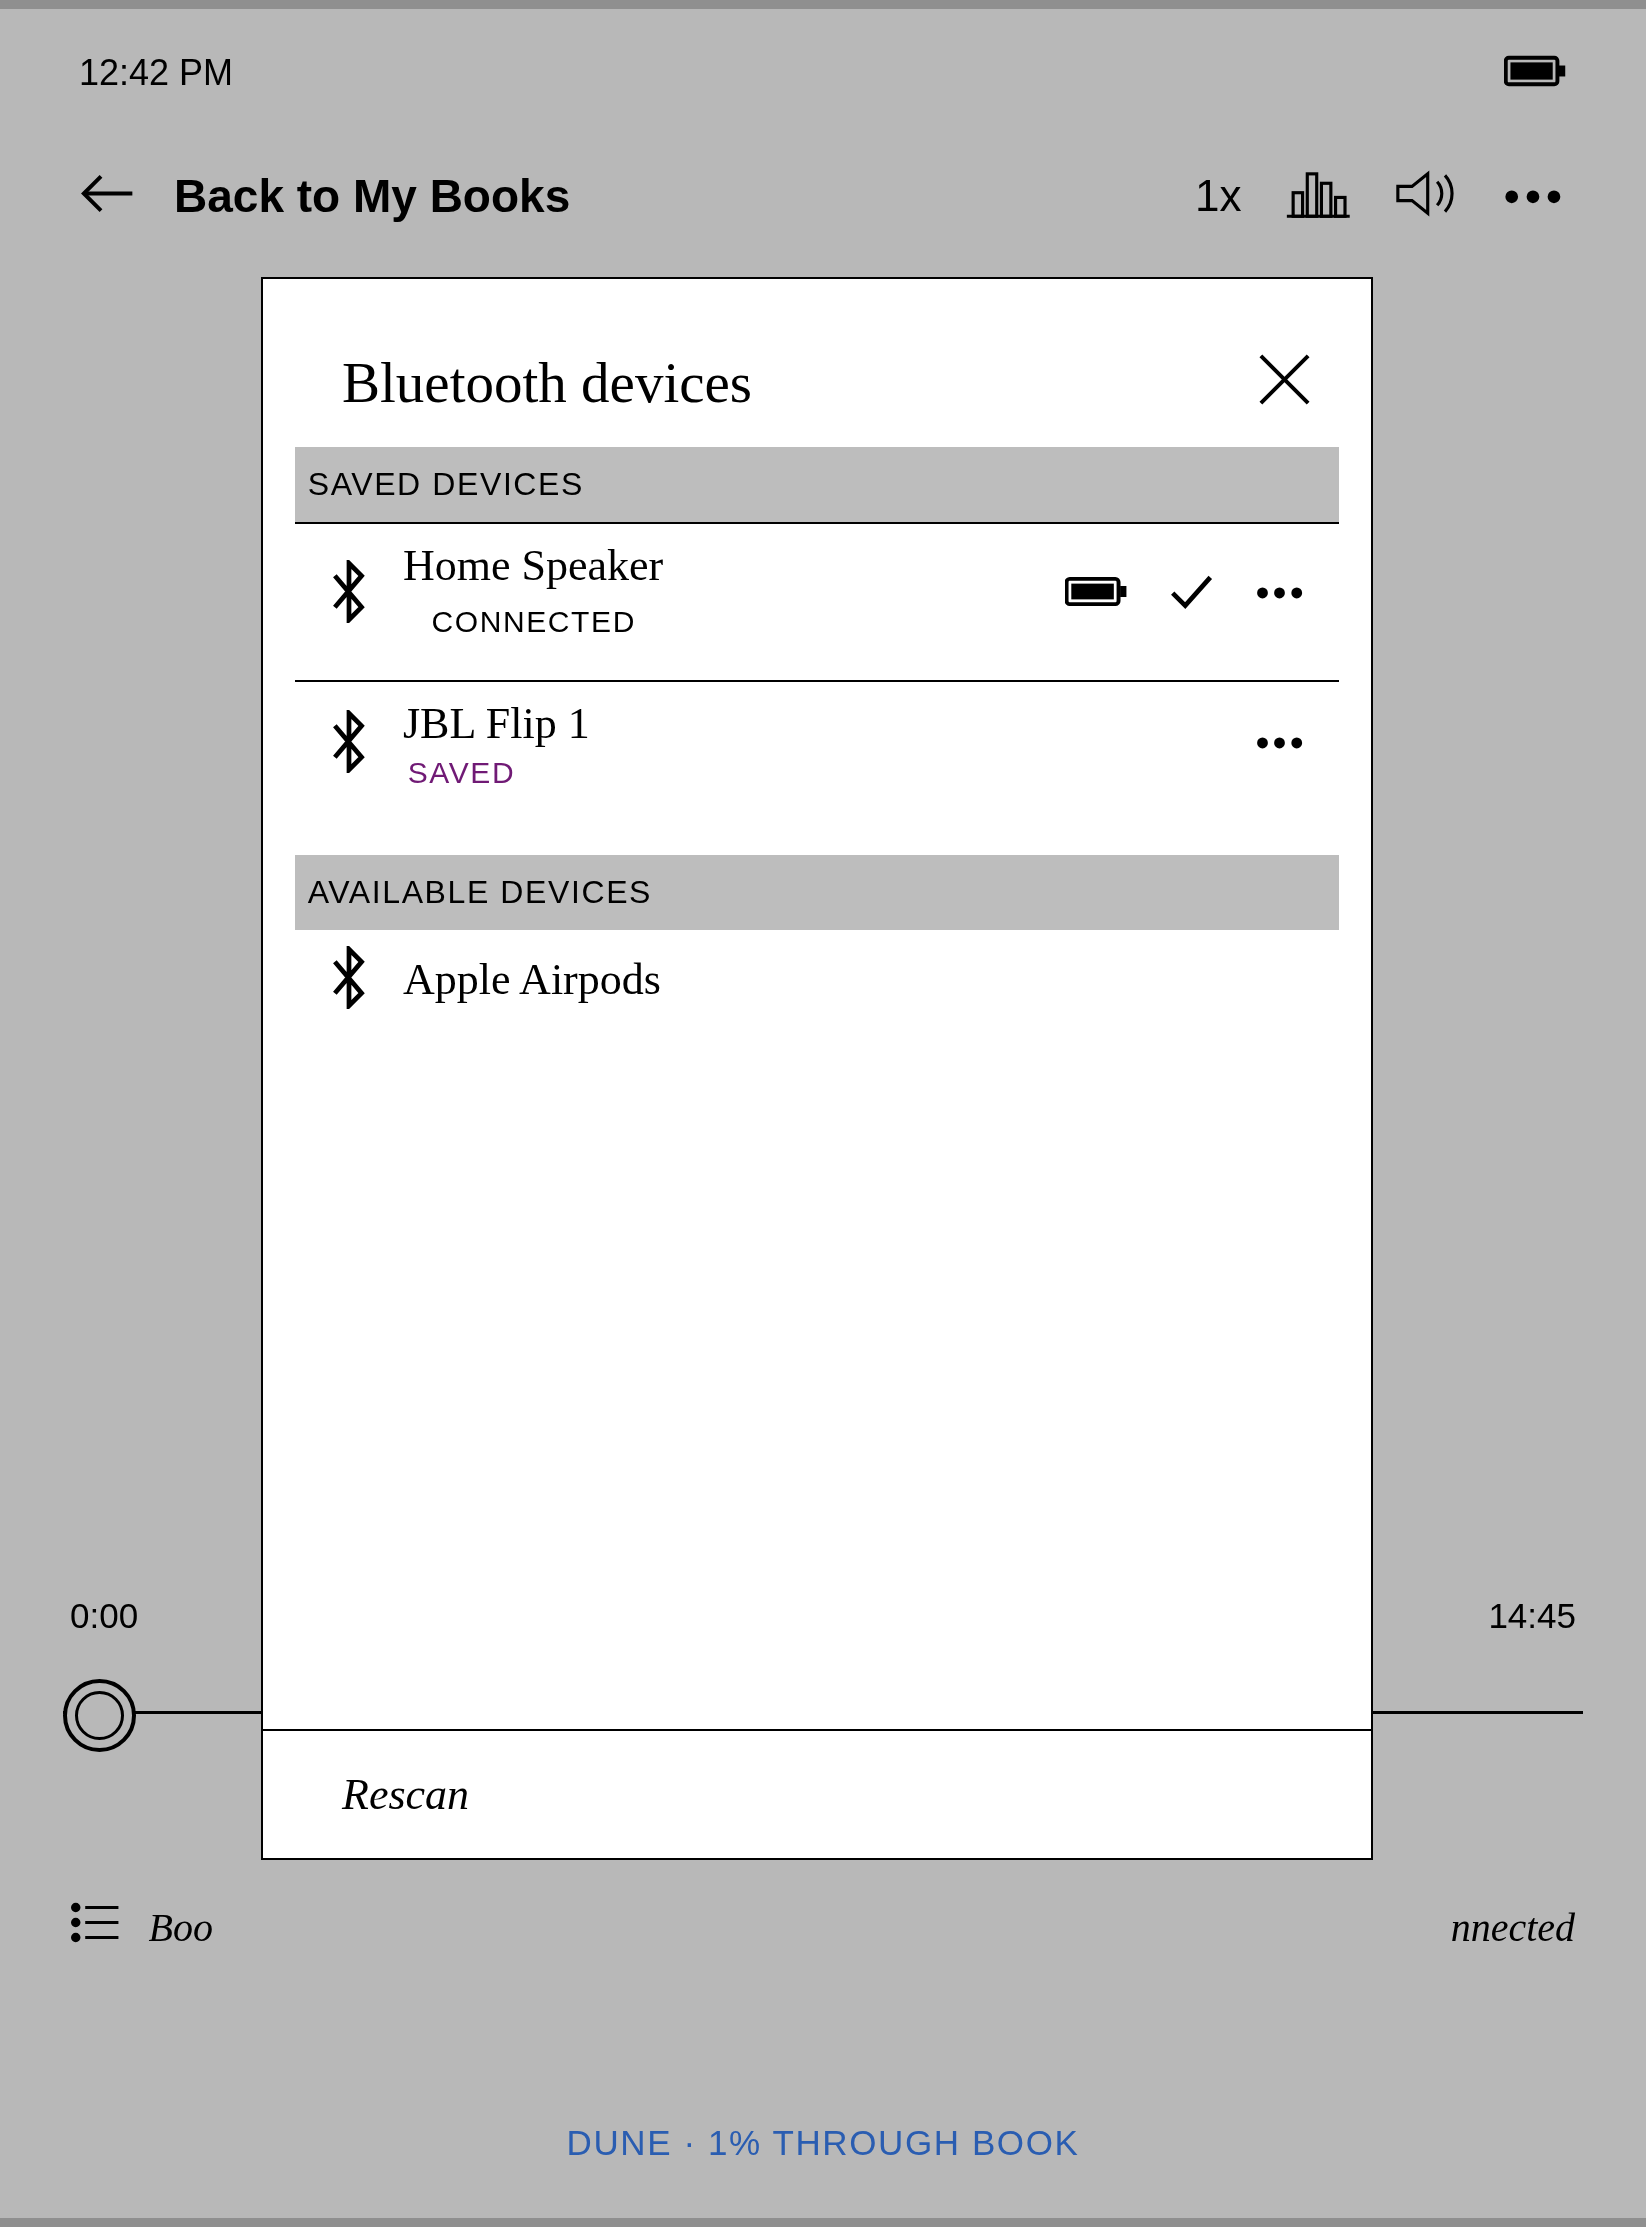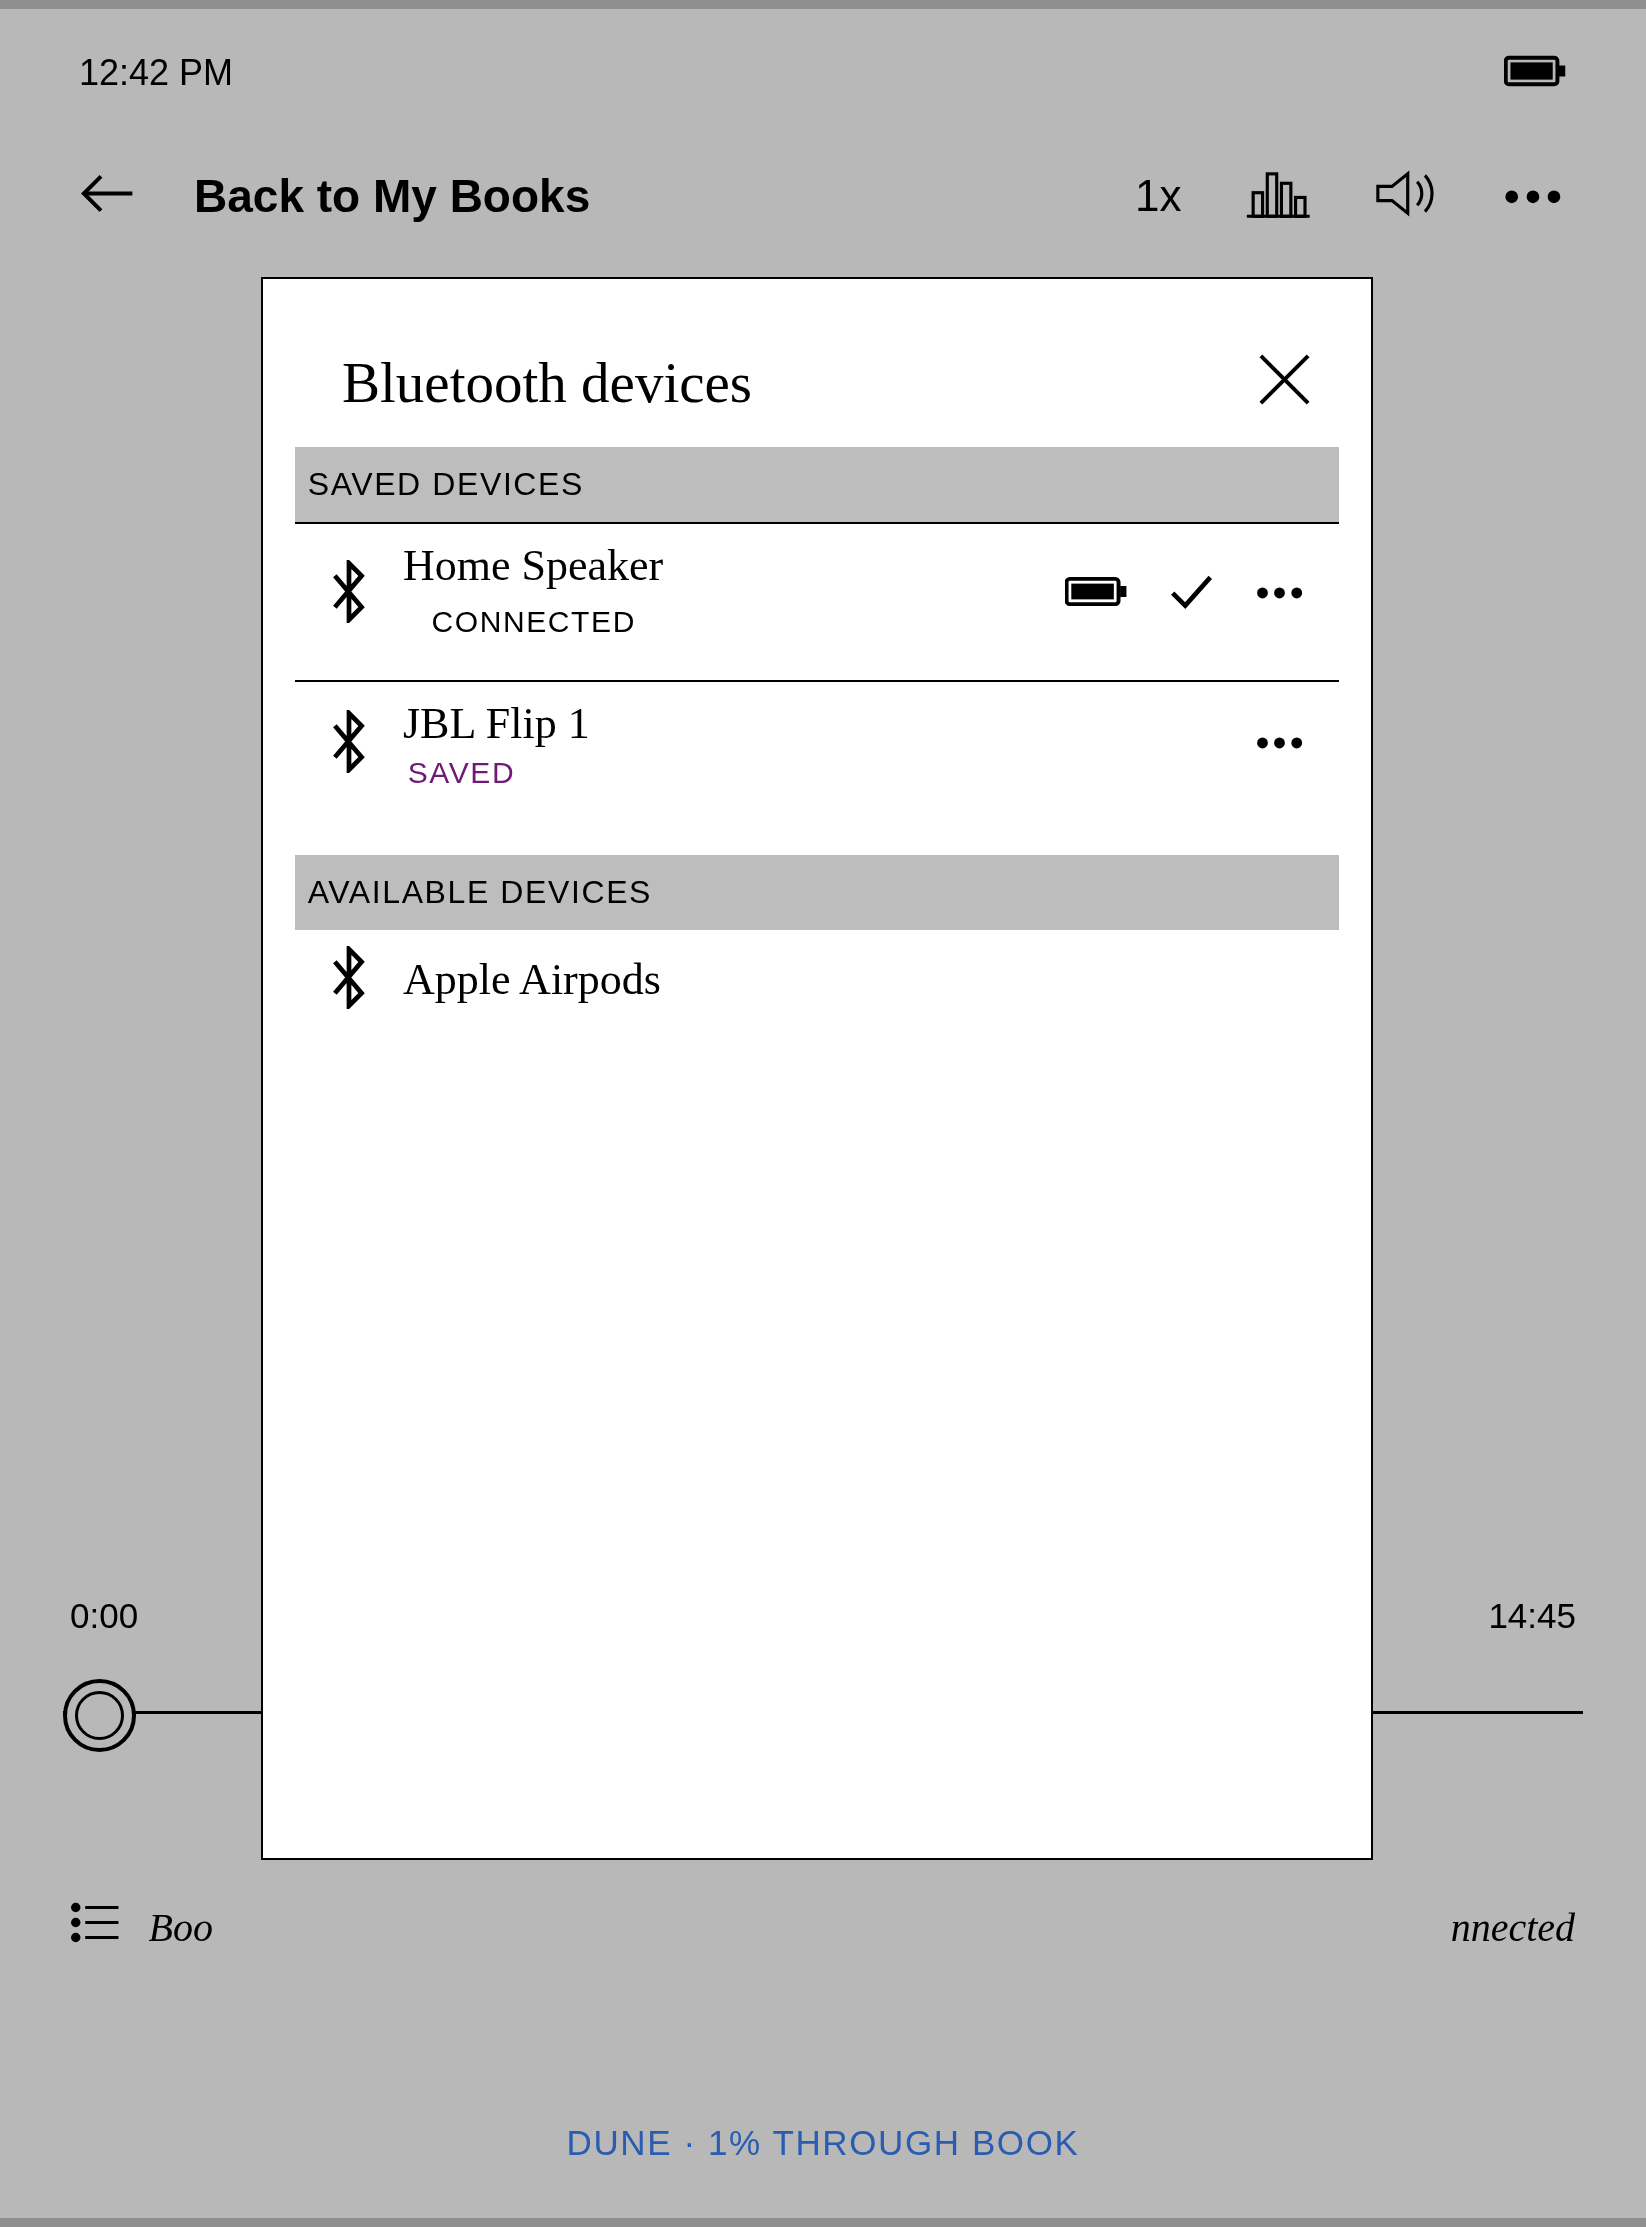--- a/index.html
+++ b/index.html
@@ -35,21 +35,21 @@
   }
   .status-battery { margin-left: auto; }
   .status-battery svg { width: 63px; height: 36px; }
 
   
   .nav-row {
     position: absolute; top: 139px; left: 0; right: 0;
     height: 95px;
     display: flex; align-items: center;
     padding: 0 79px 0 79px;
-    gap: 60px;
+    gap: 40px;
   }
   .nav-back-arrow svg { width: 55px; height: 47px; stroke:#000; }
   .nav-back-text {
     font-family: -apple-system, BlinkMacSystemFont, "Segoe UI", sans-serif;
     font-size: 46px; font-weight: 700; color:#000;
   }
   .nav-spacer { flex:1; }
   .nav-speed {
     font-family: -apple-system, BlinkMacSystemFont, "Segoe UI", sans-serif;
     font-size: 44px; color:#000;
@@ -311,16 +311,17 @@
         <svg viewBox="0 0 56 80">
             <polyline points="10,20 44,60 28,76 28,4 44,20 10,60"></polyline>
           </svg>
       </div>
       <div class="device-text">
         <div class="device-name">Apple Airpods</div>
       </div>
     </div>
 
     <div class="modal-spacer"></div>
+    <div class="modal-footer">Rescan</div>
   </div>
 
 </div>
 
 
 </body></html>

